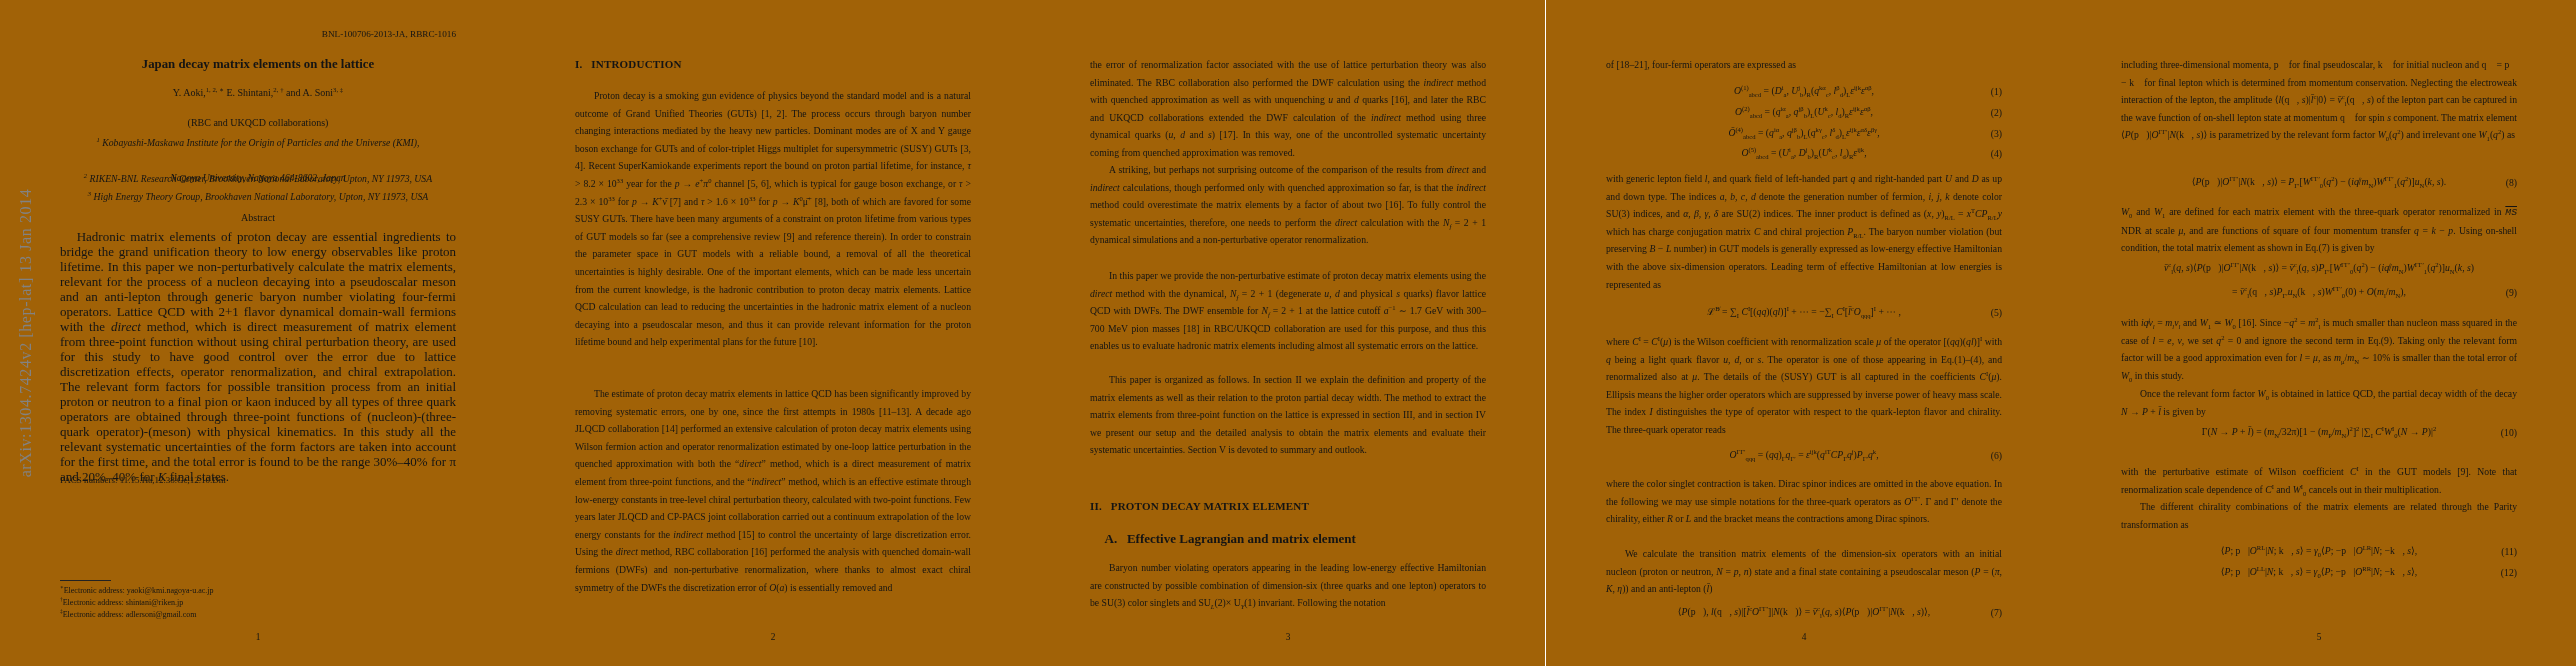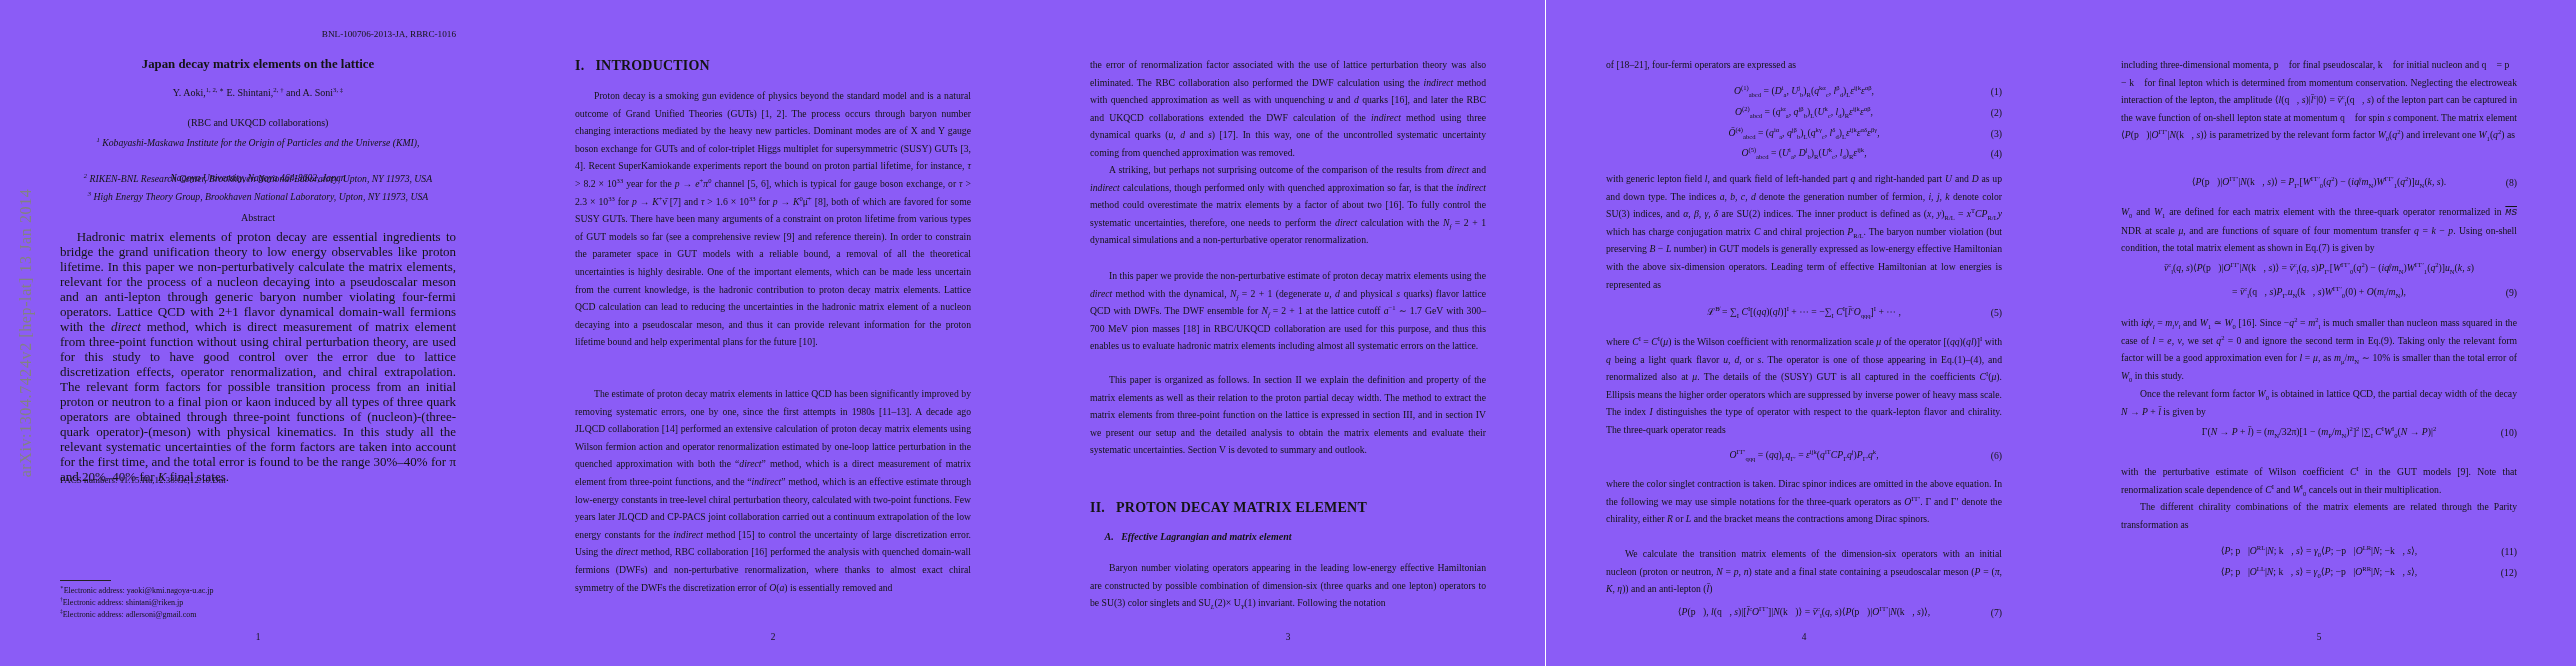--- a/index.html
+++ b/index.html
@@ -1,31 +1,31 @@
 <!DOCTYPE html>
 <html style="font-size:9px"><head>
 <meta charset="utf-8">
 <style>
   html,body{margin:0;padding:0;background:#ffffff;}
   body{width:2576px;height:667px;position:relative;overflow:hidden;
        font-family:"Liberation Serif","DejaVu Serif",serif;color:#141414;
        -webkit-font-smoothing:antialiased;}
-  .page{position:absolute;top:0;width:515px;height:667px;background:#8b5cf6;overflow:hidden;}
+  .page{position:absolute;top:0;width:515px;height:667px;background:#a16207;overflow:hidden;}
   .blk{position:absolute;left:60px;width:396px;}
   .para{text-align:justify;font-size:9.7px;line-height:17.6px;}
   .para.indent{text-indent:19px;}
   .abstract{text-align:justify;font-size:13px;line-height:15px;font-family:Liberation Serif, serif;}
   .abstract.indent{text-indent:16.7px;}
   .title{text-align:center;font-weight:bold;font-size:12.8px;line-height:15.6px;}
   .center{text-align:center;font-size:10px;line-height:13.3px;}
   .centeri{text-align:center;font-style:italic;font-size:9.7px;line-height:13.3px;}
   .right{text-align:right;font-size:9.2px;}
   .left{font-size:9px;}
-  .heading{font-weight:bold;font-size:14px;letter-spacing:0.2px;}
-  .subheading{font-weight:bold;font-size:10px;padding-left:14.5px;width:381px;font-style:italic;}
+  .heading{font-weight:bold;font-size:11px;letter-spacing:0.2px;}
+  .subheading{font-weight:bold;font-size:13px;padding-left:14.5px;width:381px;}
   .footnote{font-size:8px;line-height:12.2px;}
   .rule{border-top:0.8px solid #222;width:51px;height:0;}
   .pagenum{text-align:center;font-size:9.4px;}
   .eq{font-size:9.7px;line-height:13.3px;}
   .eqbody{display:block;text-align:center;padding:0 22px;}
   .eqnum{position:absolute;right:0;top:1.1px;font-style:normal;}
   sup,sub{font-size:68%;line-height:0;}
   i{font-style:italic;}
   .ov{text-decoration:overline;font-family:Liberation Mono, monospace;}
   .stamp{position:absolute;left:26px;top:333px;transform:translate(-50%,-50%) rotate(-90deg);

